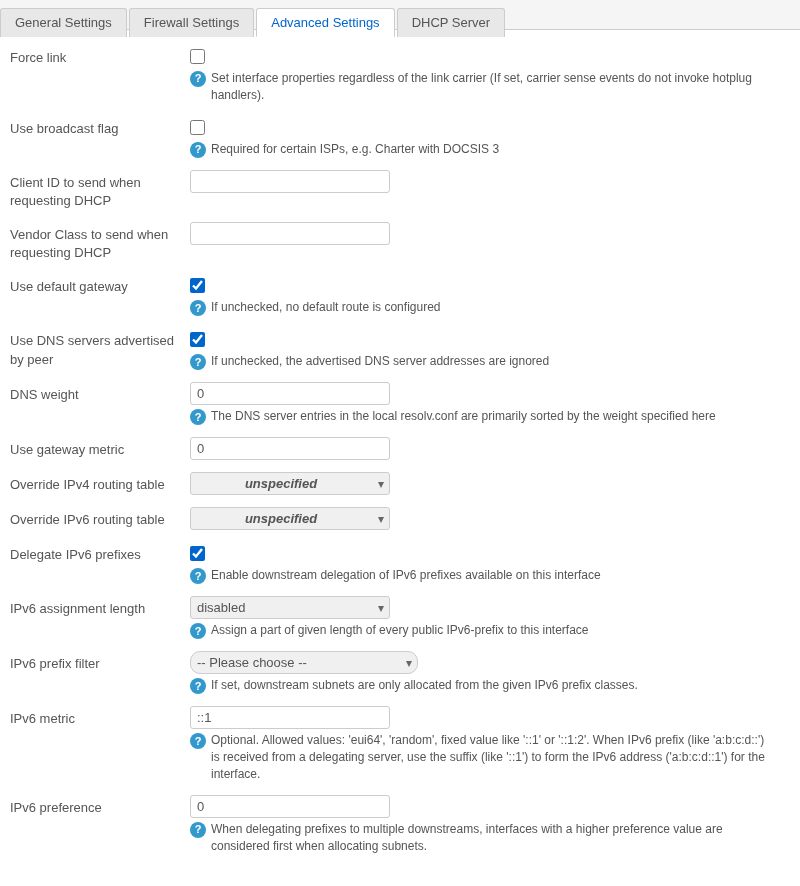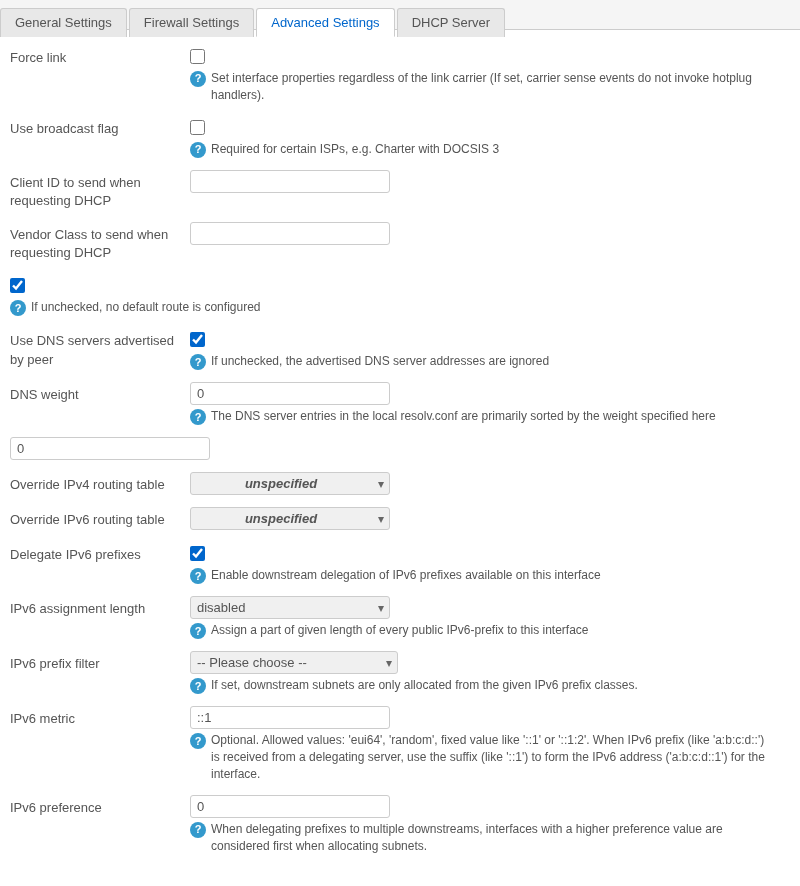--- a/index.html
+++ b/index.html
@@ -180,20 +180,21 @@
   </div>
 
   <div class="form-row">
     <div class="form-label">Vendor Class to send when requesting DHCP</div>
     <div class="form-control">
       <input type="text" style="">
     </div>
   </div>
 
   <div class="form-row">
+    <div class="form-label">Use default gateway</div>
     <div class="form-control">
       <input type="checkbox" checked="" style="">
       <div class="help-text">
         <span class="help-icon">?</span>
         <span>If unchecked, no default route is configured</span>
       </div>
     </div>
   </div>
 
   <div class="form-row">
@@ -212,20 +213,21 @@
     <div class="form-control">
       <input type="text" style="width: 200px;" value="0">
       <div class="help-text">
         <span class="help-icon">?</span>
         <span>The DNS server entries in the local resolv.conf are primarily sorted by the weight specified here</span>
       </div>
     </div>
   </div>
 
   <div class="form-row">
+    <div class="form-label">Use gateway metric</div>
     <div class="form-control">
       <input type="text" style="width: 200px;" value="0">
     </div>
   </div>
 
   <div class="form-row">
     <div class="form-label">Override IPv4 routing table</div>
     <div class="form-control">
       <div class="select-wrapper">
         <select>
@@ -269,21 +271,21 @@
         <span class="help-icon">?</span>
         <span>Assign a part of given length of every public IPv6-prefix to this interface</span>
       </div>
     </div>
   </div>
 
   <div class="form-row">
     <div class="form-label">IPv6 prefix filter</div>
     <div class="form-control">
       <div class="select-wrapper select-normal">
-        <select style="width:208px; font-style:normal;">
+        <select style="width:228px; font-style:normal;border-radius:10px;">
           <option>-- Please choose --</option>
         </select>
       </div>
       <div class="help-text">
         <span class="help-icon">?</span>
         <span>If set, downstream subnets are only allocated from the given IPv6 prefix classes.</span>
       </div>
     </div>
   </div>
 

